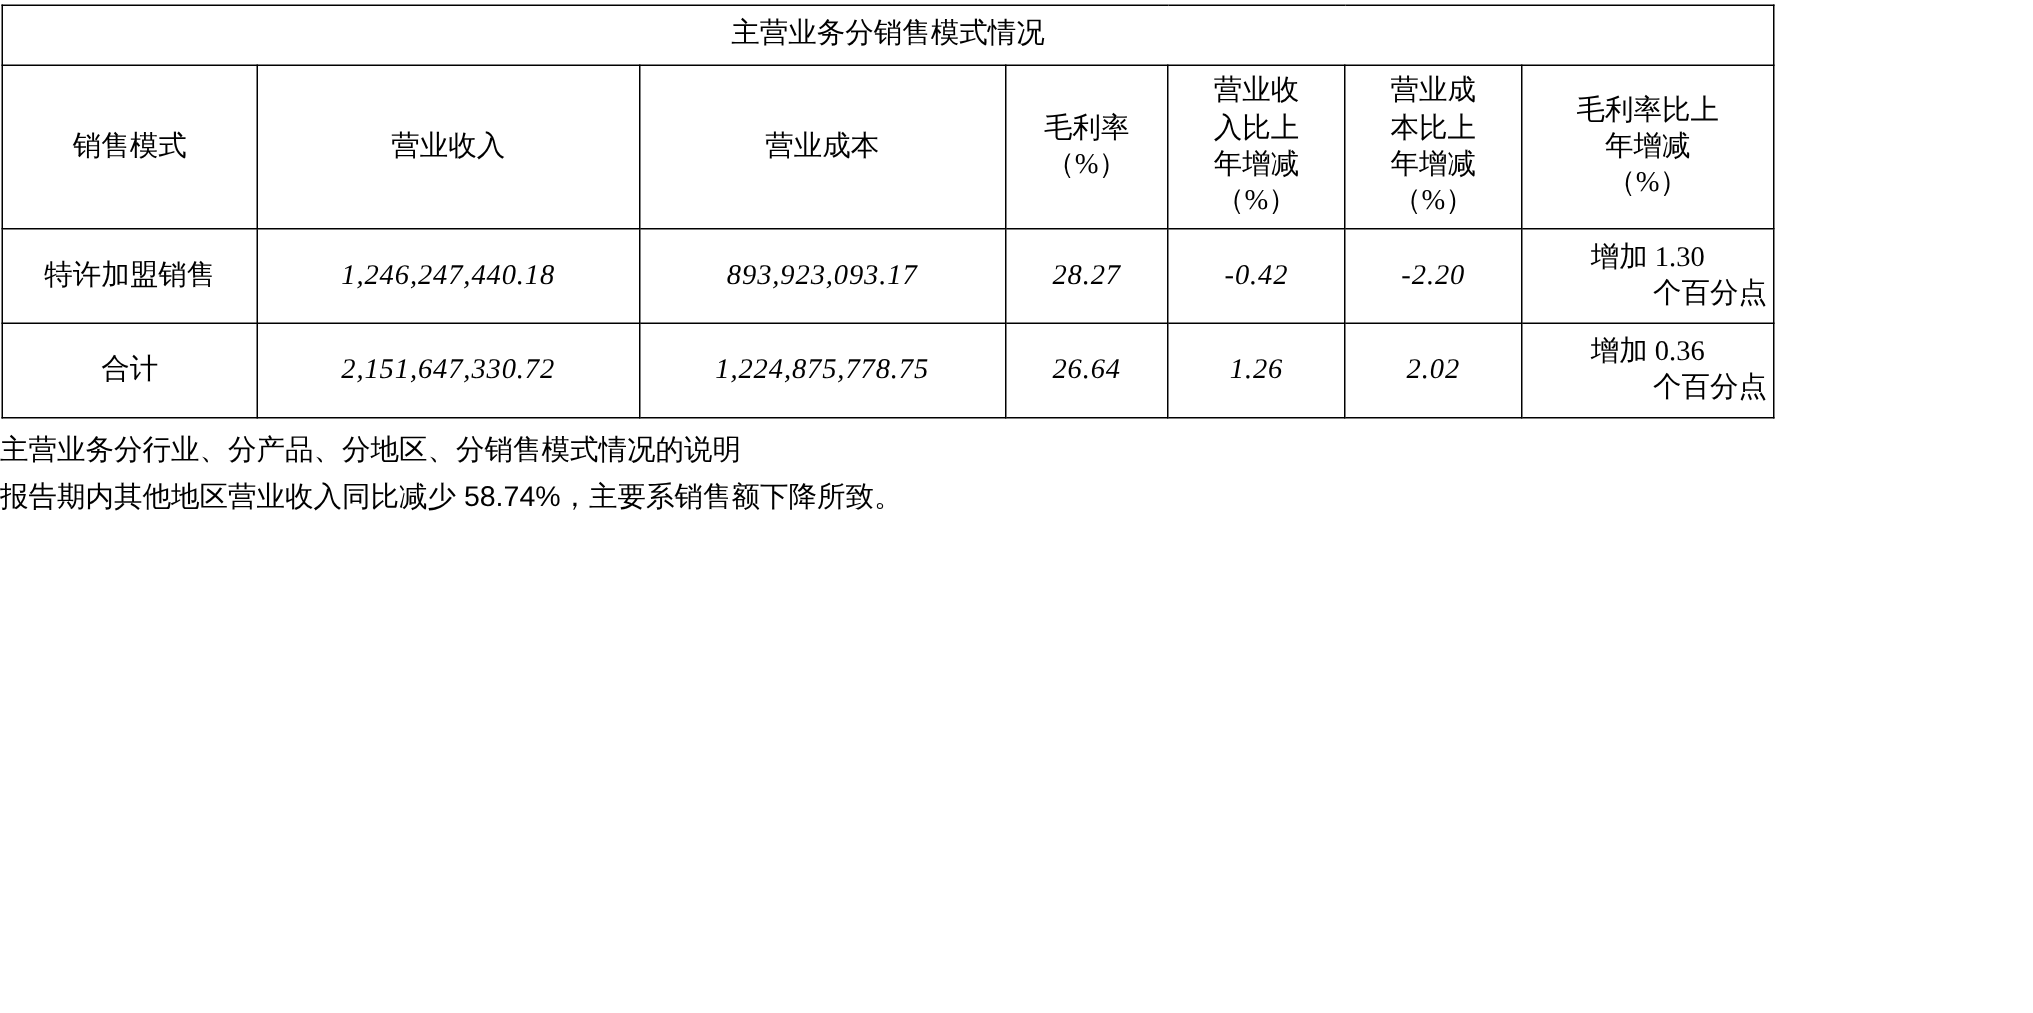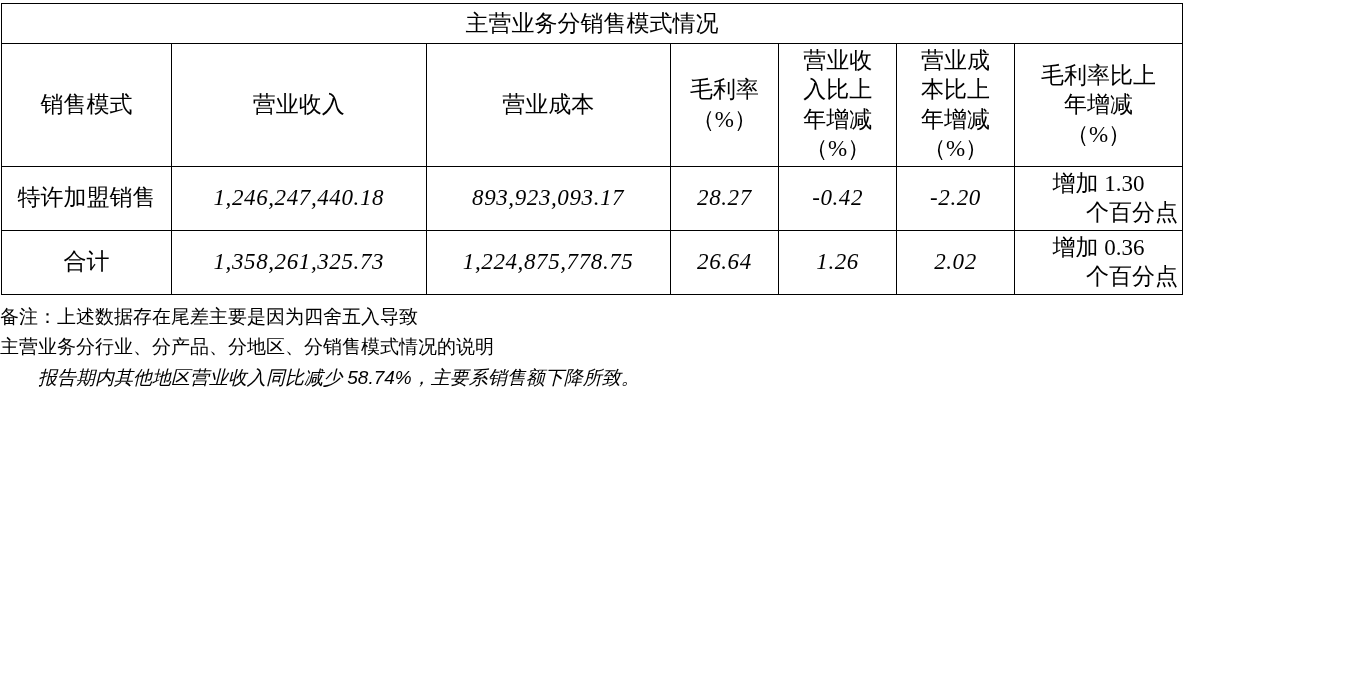--- a/index.html
+++ b/index.html
@@ -25,21 +25,21 @@
     width: 1182px;
     margin: 3px 0 0 1px;
     table-layout: fixed;
   }
   table.main-table td,
   table.main-table th {
     border: 1px solid #000000;
     text-align: center;
     vertical-align: middle;
     font-weight: normal;
-    font-size: 23px;
+    font-size: 19px;
     line-height: 1.28;
     padding: 2px 4px;
   }
   .title-cell {
     height: 35px;
     font-size: 19px;
   }
   .head-cell {
     height: 104px;
     font-size: 19px;
@@ -63,22 +63,20 @@
   .notes {
     margin-top: 7px;
     font-size: 19px;
     line-height: 1.62;
     font-family: "Liberation Sans", sans-serif;
   }
   .notes .note-line {
     white-space: nowrap;
   }
   .notes .indent {
-    padding-left: 38px;
-    font-style: italic;
   }
   
   col.c1 { width: 163px; }
   col.c2 { width: 244px; }
   col.c3 { width: 234px; }
   col.c4 { width: 104px; }
   col.c5 { width: 113px; }
   col.c6 { width: 113px; }
   col.c7 { width: 161px; }
 </style>
@@ -145,32 +143,31 @@
           <span class="l1">增加 1.30</span>
           <span class="l2">个百分点</span>
         </td>
       </tr>
 
 
 
 
       <tr class="body-row">
         <td>合计</td>
-        <td class="num">1,358,261,325.73</td>
+        <td class="num">2,151,647,330.72</td>
         <td class="num">1,224,875,778.75</td>
         <td class="num">26.64</td>
         <td class="num">1.26</td>
         <td class="num">2.02</td>
         <td class="delta-cell">
           <span class="l1">增加 0.36</span>
           <span class="l2">个百分点</span>
         </td>
       </tr>
     </tbody>
   </table>
 
   <div class="notes">
-    <div class="note-line">备注：上述数据存在尾差主要是因为四舍五入导致</div>
     <div class="note-line">主营业务分行业、分产品、分地区、分销售模式情况的说明</div>
     <div class="note-line indent">报告期内其他地区营业收入同比减少 58.74%，主要系销售额下降所致。</div>
   </div>
 
 </div>
 
 </body></html>

